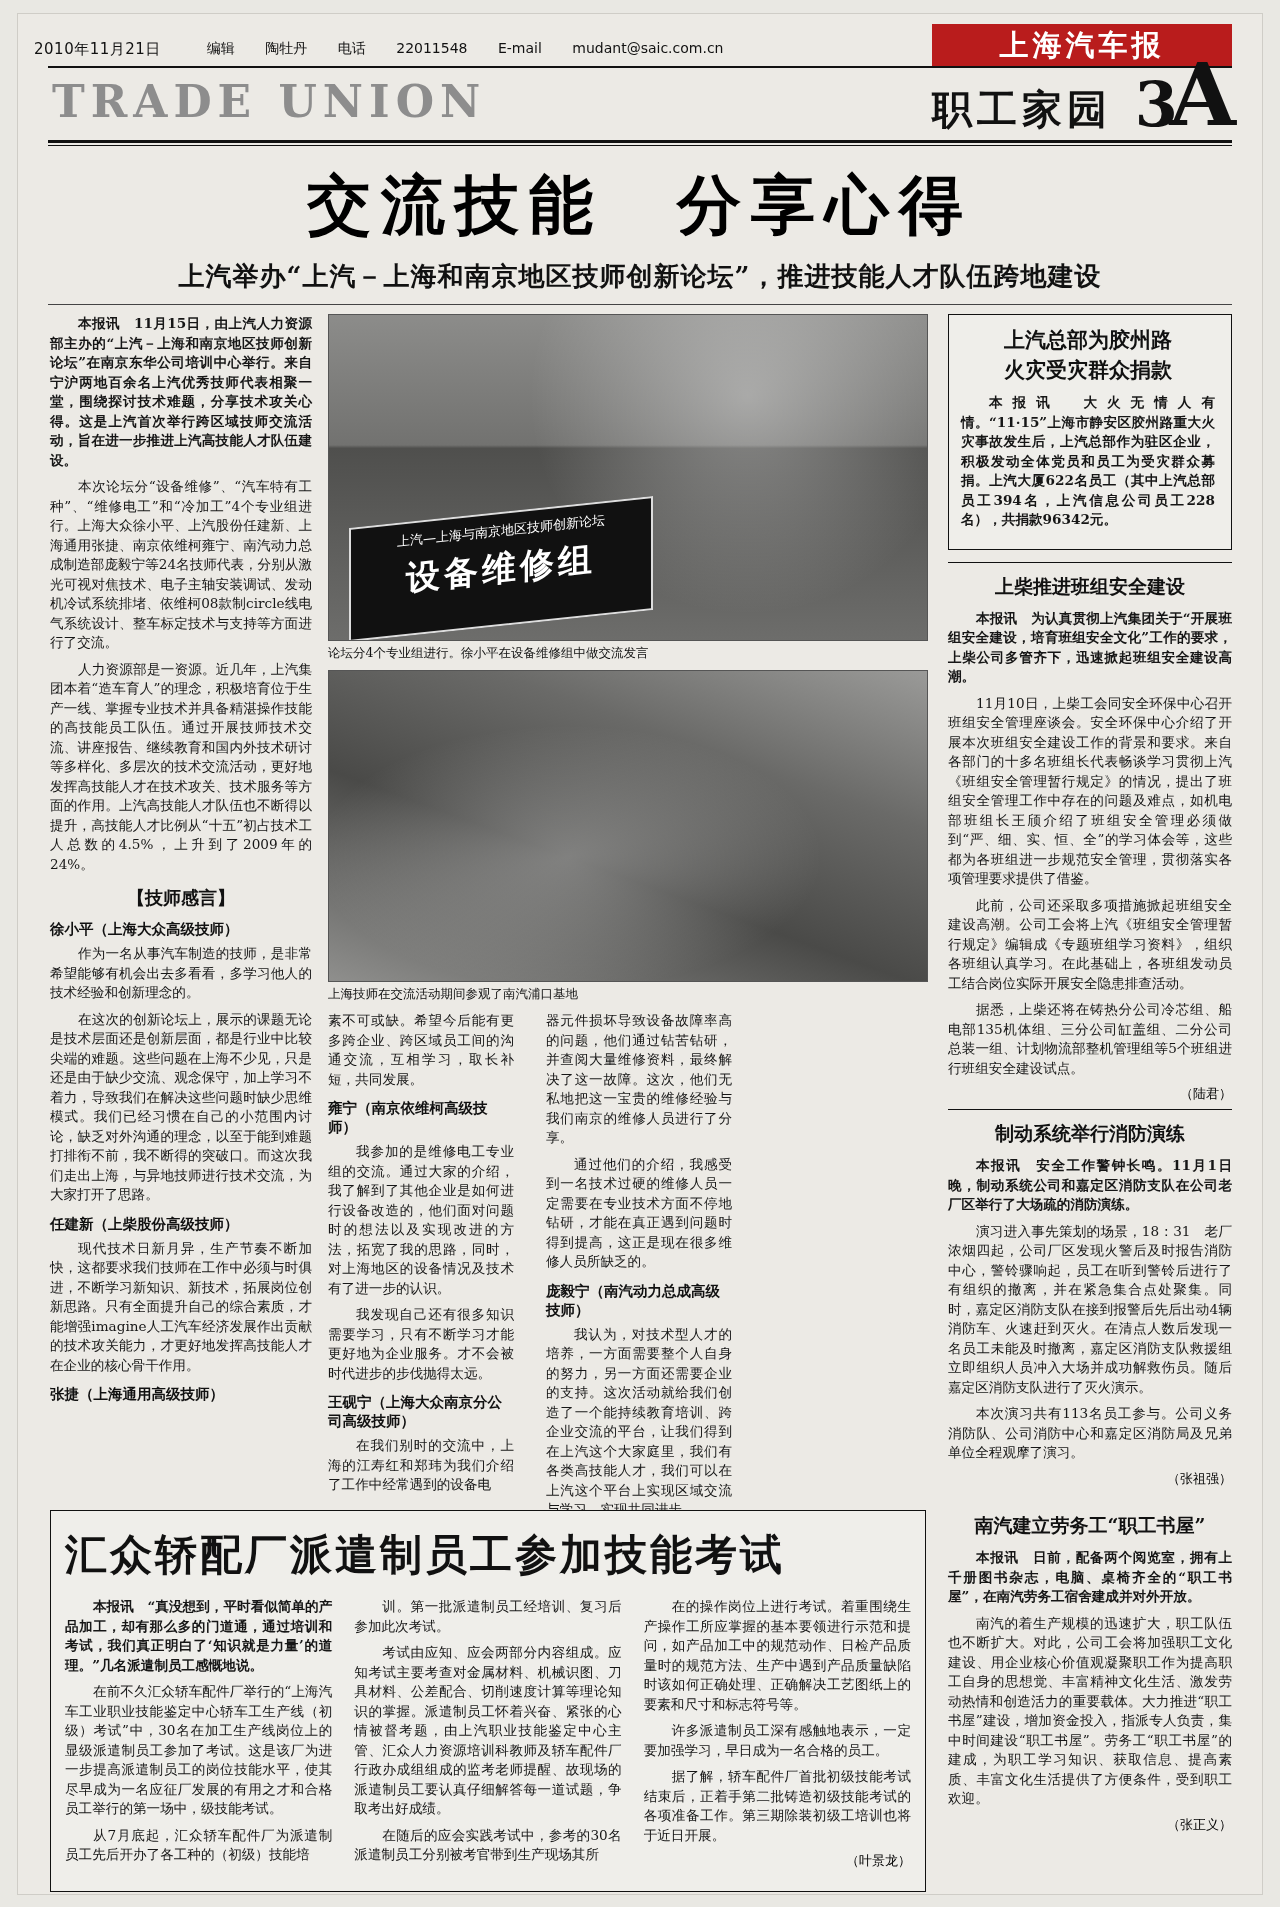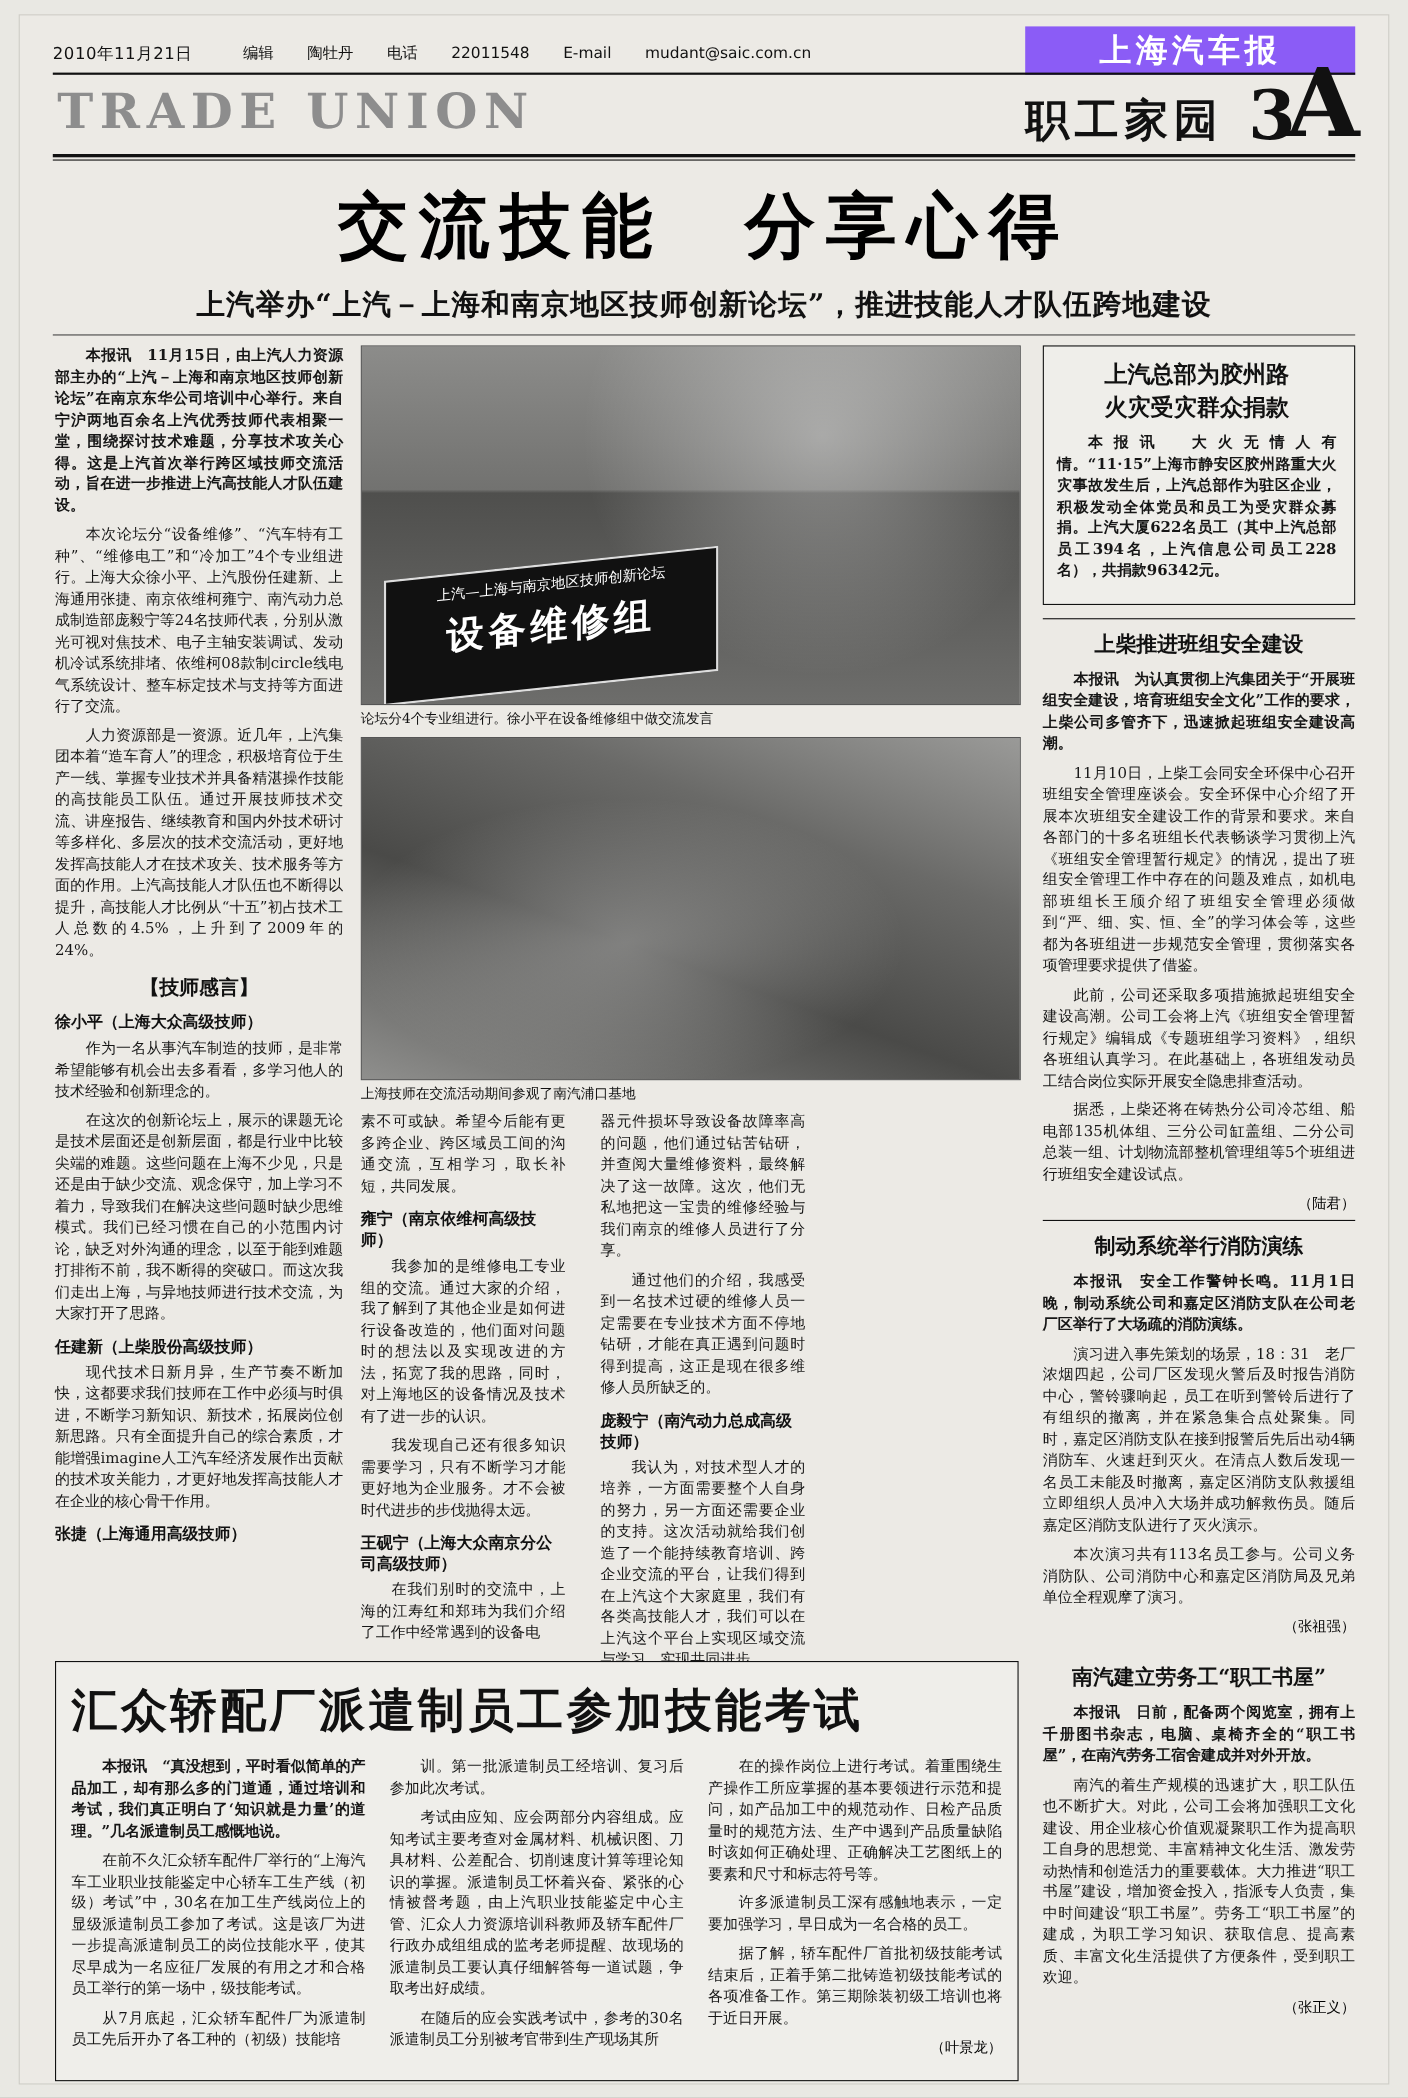--- a/index.html
+++ b/index.html
@@ -9,29 +9,29 @@
     background:#e9e8e3;
     box-sizing:border-box;
   }
   .paper{
     position:absolute;left:18px;top:14px;width:1244px;height:1880px;
     background:#eceae5;
     box-shadow:0 0 0 1px #cfcdc7;
   }
   
   .masthead-row{
-    position:absolute;left:30px;top:18px;width:1184px;height:34px;
+    position:absolute;left:16px;top:18px;width:1184px;height:34px;
     display:flex;align-items:center;
   }
   .mast-date{font-size:15px;color:#111;letter-spacing:0.5px;}
   .mast-meta{font-size:14px;color:#111;margin-left:46px;}
   .mast-meta span{margin-right:26px;}
   .mast-logo{
     position:absolute;right:30px;top:10px;width:300px;height:44px;
-    background:#8b5cf6;color:#fff;display:flex;align-items:center;justify-content:center;
+    background:#b91c1c;color:#fff;display:flex;align-items:center;justify-content:center;
     font-family:"DejaVu Serif","Liberation Serif",serif;font-size:29px;font-weight:bold;letter-spacing:4px;
   }
   .rule-top{position:absolute;left:30px;top:52px;width:1184px;height:2px;background:#111;}
   .trade-union{
     position:absolute;left:34px;top:62px;
     font-family:"DejaVu Serif","Liberation Serif",serif;
     font-size:44px;font-weight:bold;color:#8d8d8d;letter-spacing:6px;
   }
   .zhigong{
     position:absolute;right:150px;top:68px;

